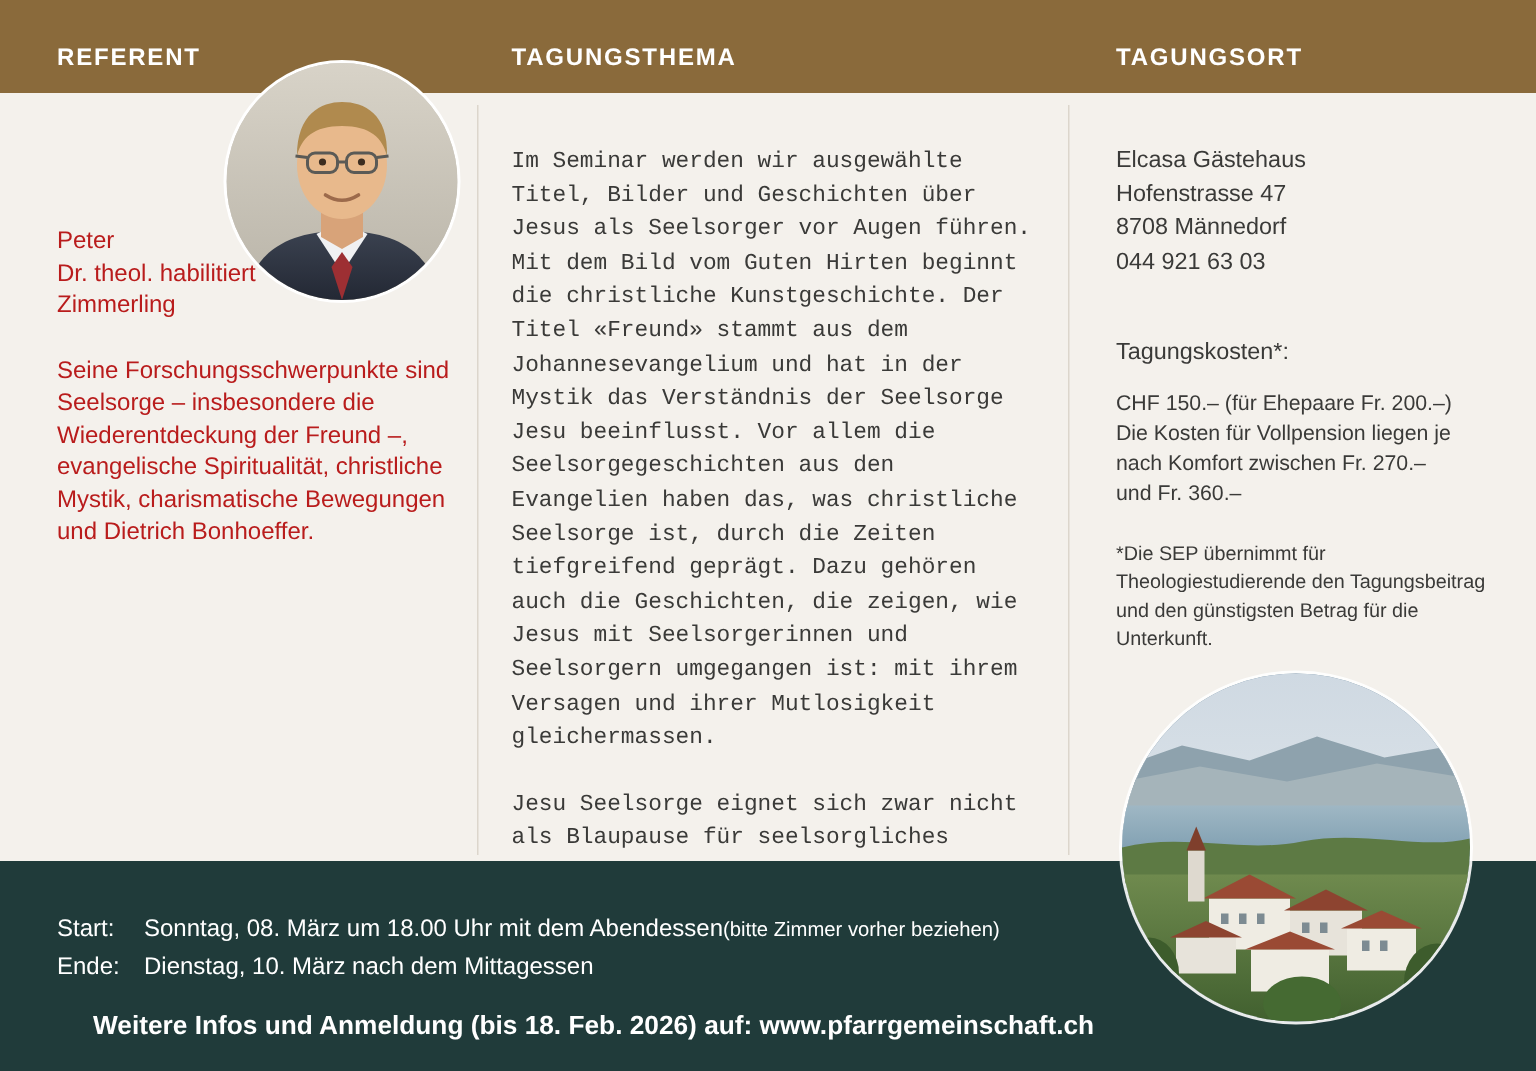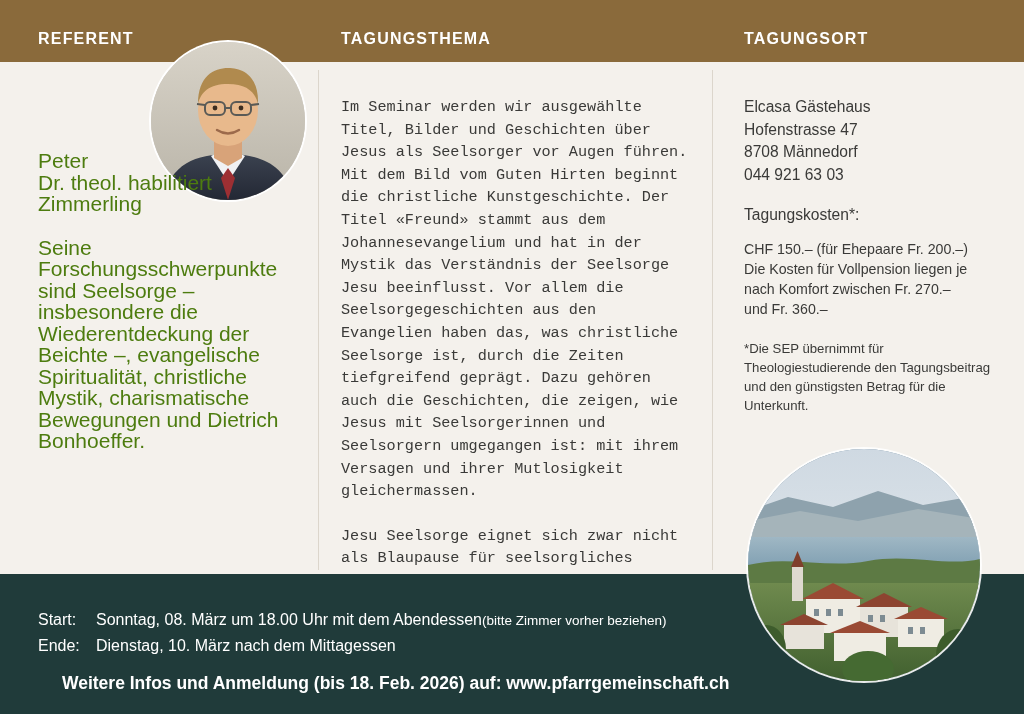--- a/index.html
+++ b/index.html
@@ -70,22 +70,22 @@
     box-shadow: 0 0 0 2px #ffffff;
   }
   .portrait-svg { display: block; }
 
   
   .col-left {
     position: absolute;
     left: 38px;
     top: 150px;
     width: 265px;
-    color: #4d7c0f;
-    font-size: 21px;
+    color: #b91c1c;
+    font-size: 16px;
     line-height: 21.5px;
     font-family: "Liberation Sans", sans-serif;
   }
   .col-left .name-block { margin-bottom: 22px; }
   .col-left p { margin: 0 0 20px 0; }
 
   
   .col-mid {
     position: absolute;
     left: 341px;
@@ -100,21 +100,21 @@
   
   .col-right {
     position: absolute;
     left: 744px;
     top: 96px;
     width: 250px;
     color: #3a3a38;
     font-size: 15.6px;
     line-height: 22.5px;
   }
-  .col-right .addr { margin: 0 0 18px 0; }
+  .col-right .addr { margin: 0 0 38px 0; }
   .col-right .costs-title { margin: 0 0 12px 0; font-size: 15.6px; }
   .col-right .costs { margin: 0 0 20px 0; font-size: 14.2px; line-height: 20px; }
   .col-right .note { margin: 0; font-size: 13.2px; line-height: 19px; }
 
   
   .photo-wrap {
     position: absolute;
     left: 748px;
     top: 449px;
     width: 232px;
@@ -214,21 +214,21 @@
       <path d="M66 88 Q77 95 88 88" stroke="#9c6a4b" stroke-width="2.4" fill="none" stroke-linecap="round"></path>
     </svg>
   </div>
 
   <div class="col-left">
     <div class="name-block">
       <div>Peter</div>
       <div>Dr. theol. habilitiert</div>
       <div>Zimmerling</div>
     </div>
-    <p>Seine Forschungsschwerpunkte sind Seelsorge – insbesondere die Wiederentdeckung der Beichte –, evangelische Spiritualität, christliche Mystik, charismatische Bewegungen und Dietrich Bonhoeffer.</p>
+    <p>Seine Forschungsschwerpunkte sind Seelsorge – insbesondere die Wiederentdeckung der Freund –, evangelische Spiritualität, christliche Mystik, charismatische Bewegungen und Dietrich Bonhoeffer.</p>
   </div>
 
   <div class="col-mid">
     <p>Im Seminar werden wir ausgewählte Titel, Bilder und Geschichten über Jesus als Seelsorger vor Augen führen. Mit dem Bild vom Guten Hirten beginnt die christliche Kunstgeschichte. Der Titel «Freund» stammt aus dem Johannesevangelium und hat in der Mystik das Verständnis der Seelsorge Jesu beeinflusst. Vor allem die Seelsorgegeschichten aus den Evangelien haben das, was christliche Seelsorge ist, durch die Zeiten tiefgreifend geprägt. Dazu gehören auch die Geschichten, die zeigen, wie Jesus mit Seelsorgerinnen und Seelsorgern umgegangen ist: mit ihrem Versagen und ihrer Mutlosigkeit gleichermassen.</p>
     <p>Jesu Seelsorge eignet sich zwar nicht als Blaupause für seelsorgliches Handeln heute. Aber sie vergewissert uns der uneingeschränkten Zuwendung Jesu. Weil er ein Liebhaber der Menschen ist, sind sie ihm nicht egal, sondern wirbt er um sie und kümmert sich um sie. Genauso zeigt Jesu Seelsorge, dass zur Seelsorge eine widerständige Kraft gehört, die den Kampf gegen die Mächte des Todes und der Verzweiflung nicht scheut.</p>
   </div>
 
   <div class="col-right">
     <div class="addr">
       <div>Elcasa Gästehaus</div>

